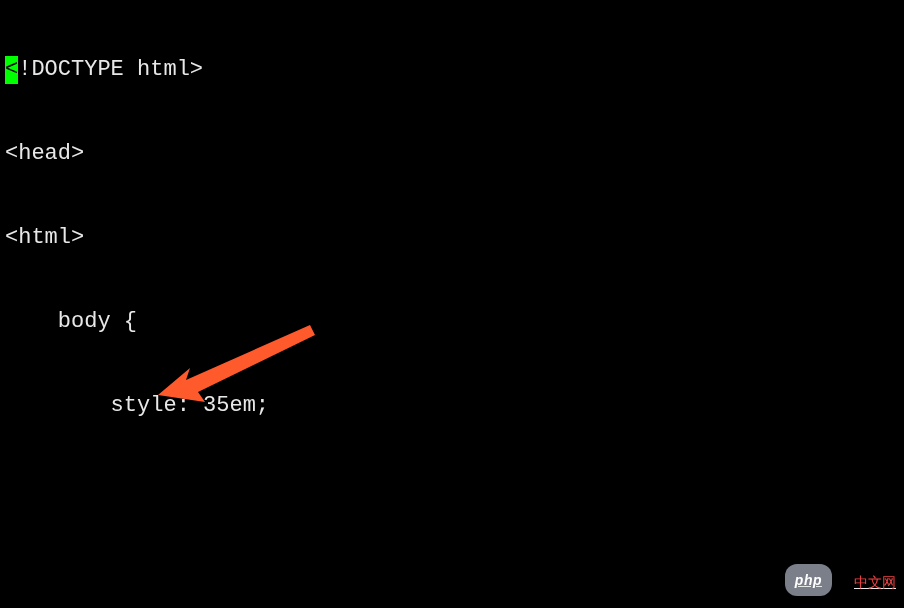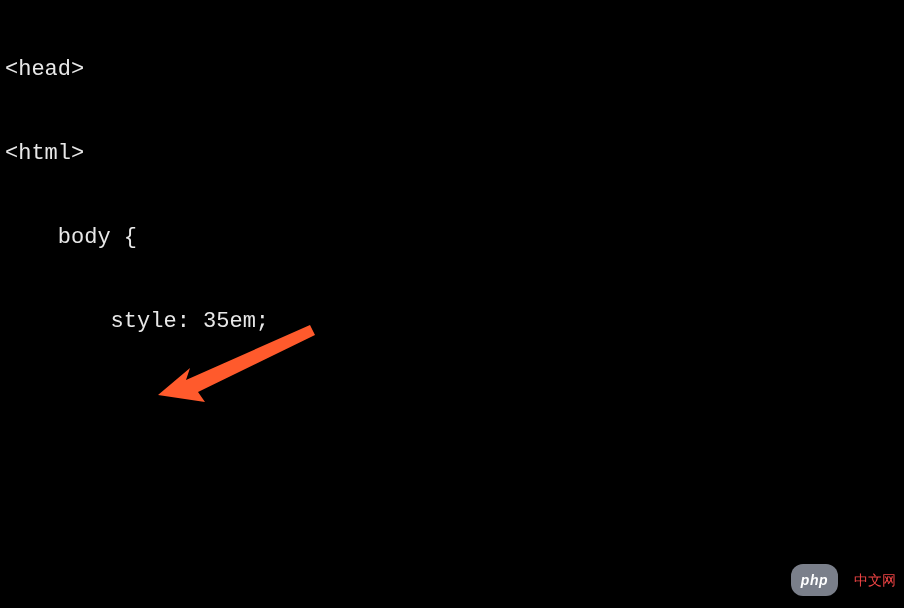--- a/index.html
+++ b/index.html
@@ -34,22 +34,23 @@
       position: absolute;
       left: 150px;
       top: 320px;
       pointer-events: none;
     }
     .watermark {
       position: absolute;
       bottom: 12px;
       right: 8px;
       display: flex;
-      align-items: center;
-      gap: 16px;
+      align-items: flex-end;
+      gap: 22px;
+      text-decoration: underline;
     }
     .php-badge {
       background: #7a7f8a;
       color: #ffffff;
       border-radius: 12px;
       padding: 2px 10px;
       font-family: Arial, sans-serif;
       font-size: 14px;
       font-weight: bold;
       font-style: italic;
@@ -58,20 +59,21 @@
     .watermark-text {
       color: #ef4444;
       font-family: sans-serif;
       font-size: 14px;
     }
   </style>
 </head>
 <body>
 
 <div class="terminal">
+  <div class="line"><span class="cursor">&lt;</span><span>!DOCTYPE html&gt;</span></div>
   <div class="line">&lt;head&gt;</div>
   <div class="line">&lt;html&gt;</div>
   <div class="line">    body {</div>
   <div class="line">        style: 35em;</div>
   
   
   
   
   
   

